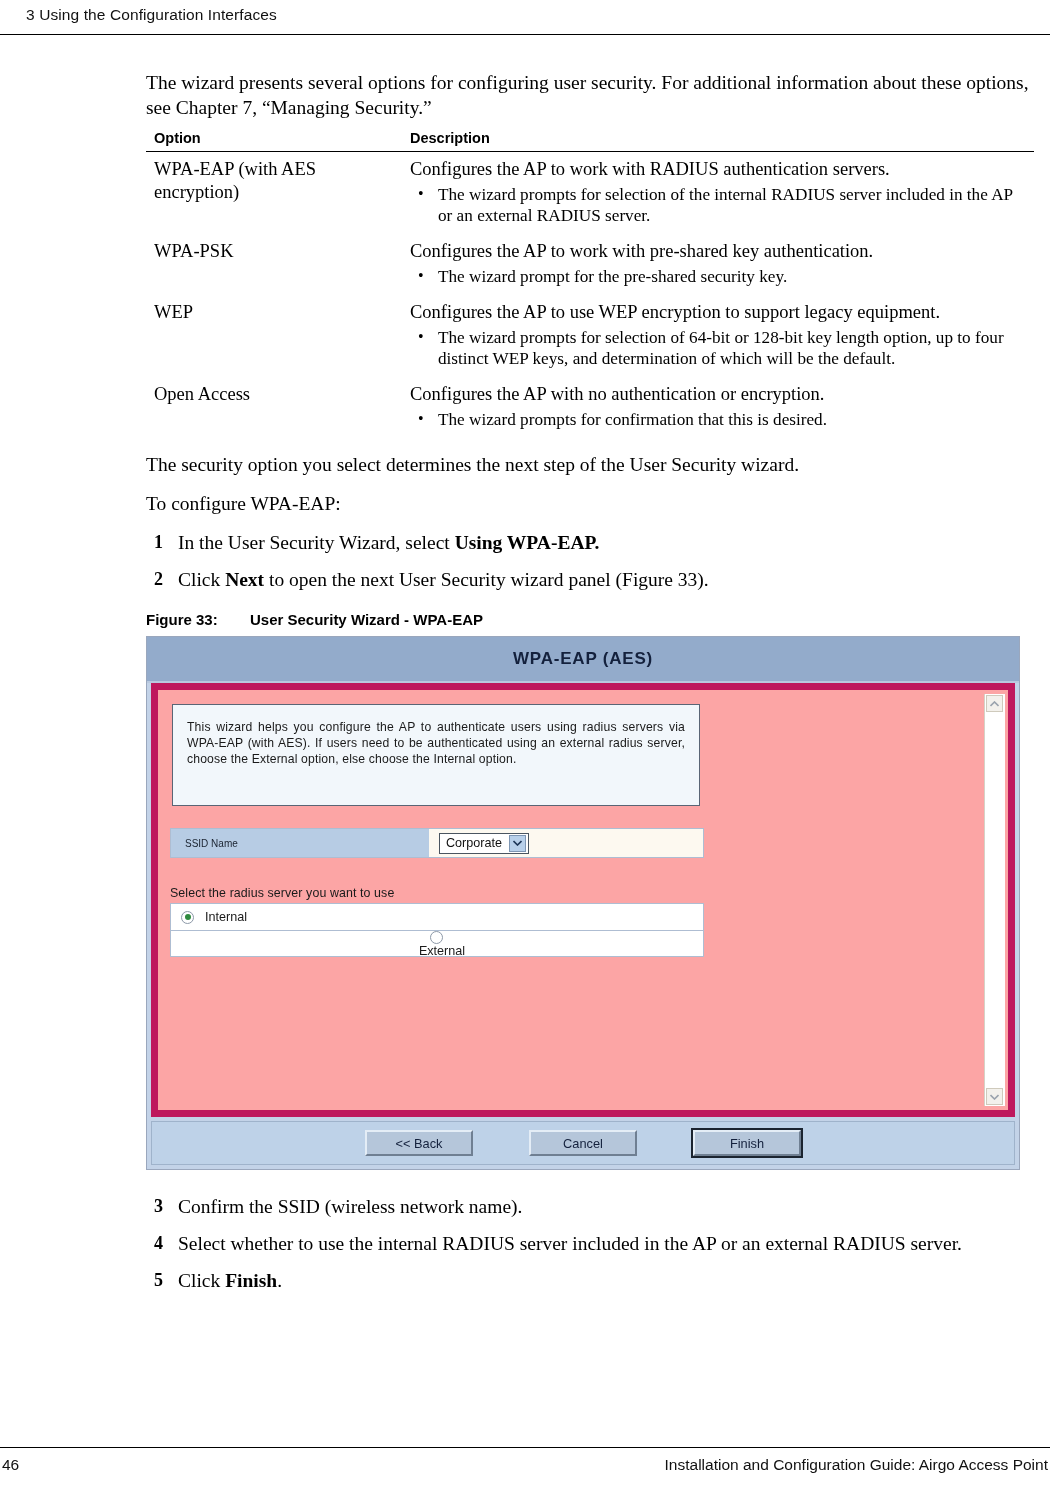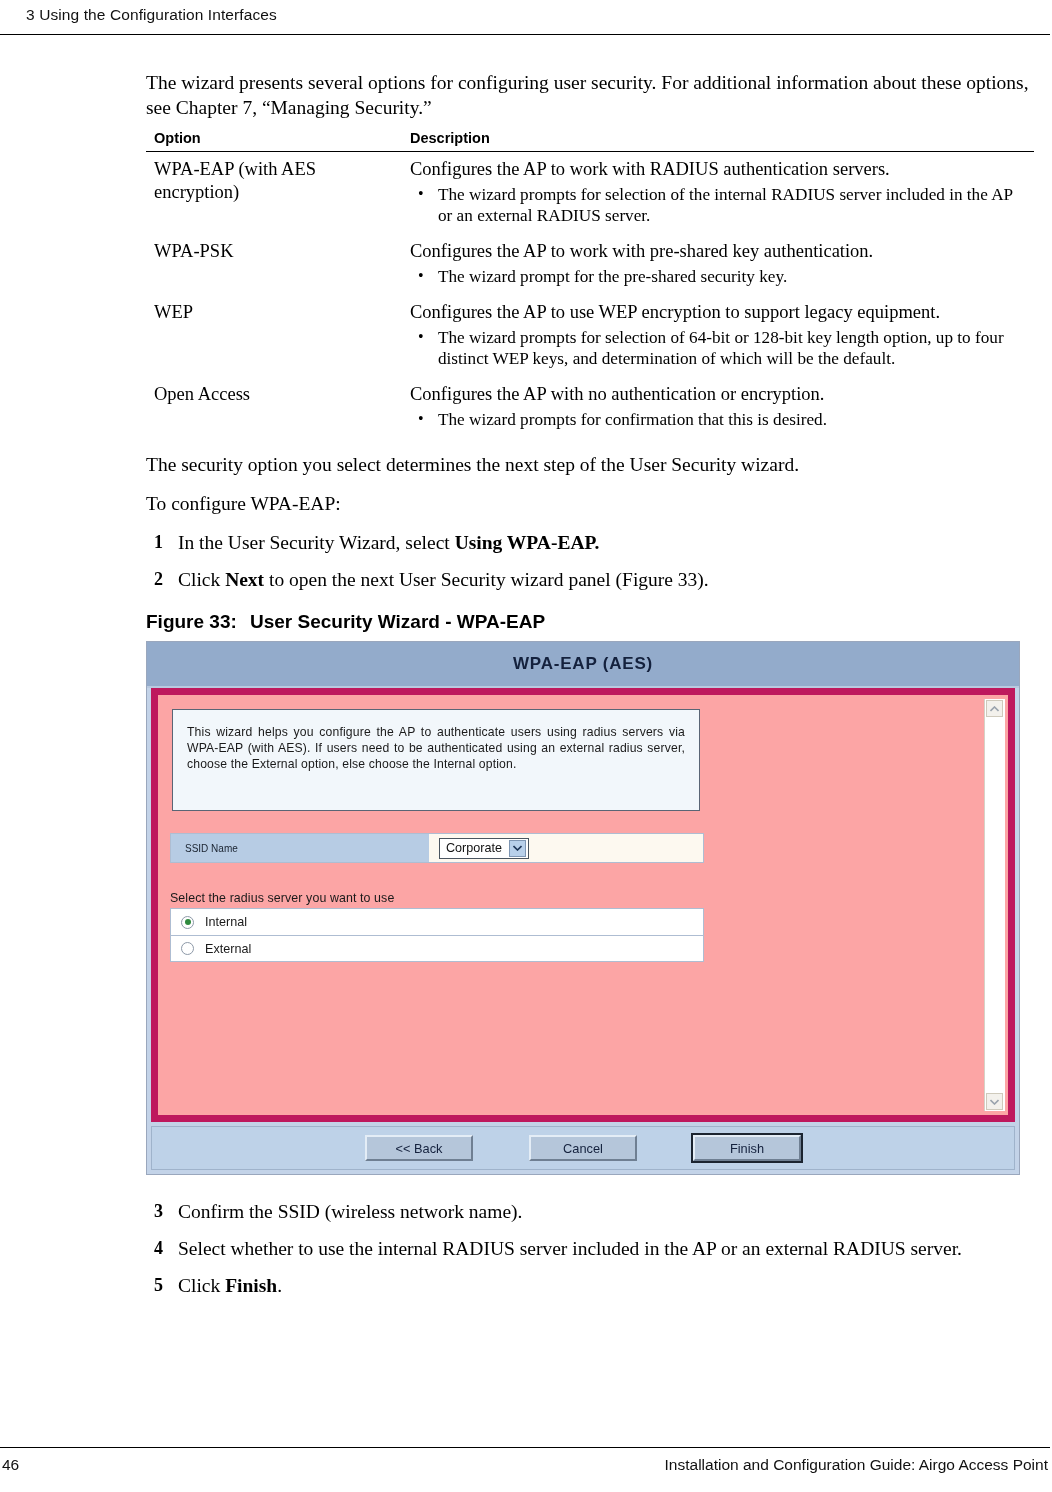--- a/index.html
+++ b/index.html
@@ -121,21 +121,21 @@
     font-size: 18px;
   }
   .spacer-14 { height: 14px; }
   .spacer-10 { height: 10px; }
 
   b, strong { font-weight: bold; }
 
   
   .figure-caption {
     font-family: "Liberation Sans", sans-serif;
-    font-size: 19px;
+    font-size: 15px;
     font-weight: bold;
     margin: 19px 0 8px 0;
     white-space: pre;
   }
   .figure-caption .fc-label { display: inline-block; width: 104px; }
 
   
   .wizard {
     position: relative;
     width: 874px;
@@ -255,21 +255,21 @@
   .radio-row {
     display: flex;
     align-items: center;
     height: 27px;
     border: 1px solid #aebdd2;
     border-bottom: none;
     box-sizing: border-box;
     background: #ffffff;
     padding-left: 10px;
   }
-  .radio-row.last { border-bottom: 1px solid #aebdd2; }
+  .radio-row.last { border-bottom: 1px solid #aebdd2; flex-direction: column; }
   .radio-mark {
     width: 13px; height: 13px;
     border-radius: 50%;
     border: 1.3px solid #8d99a8;
     background: #ffffff;
     box-sizing: border-box;
     display: flex;
     align-items: center;
     justify-content: center;
     margin-right: 11px;

